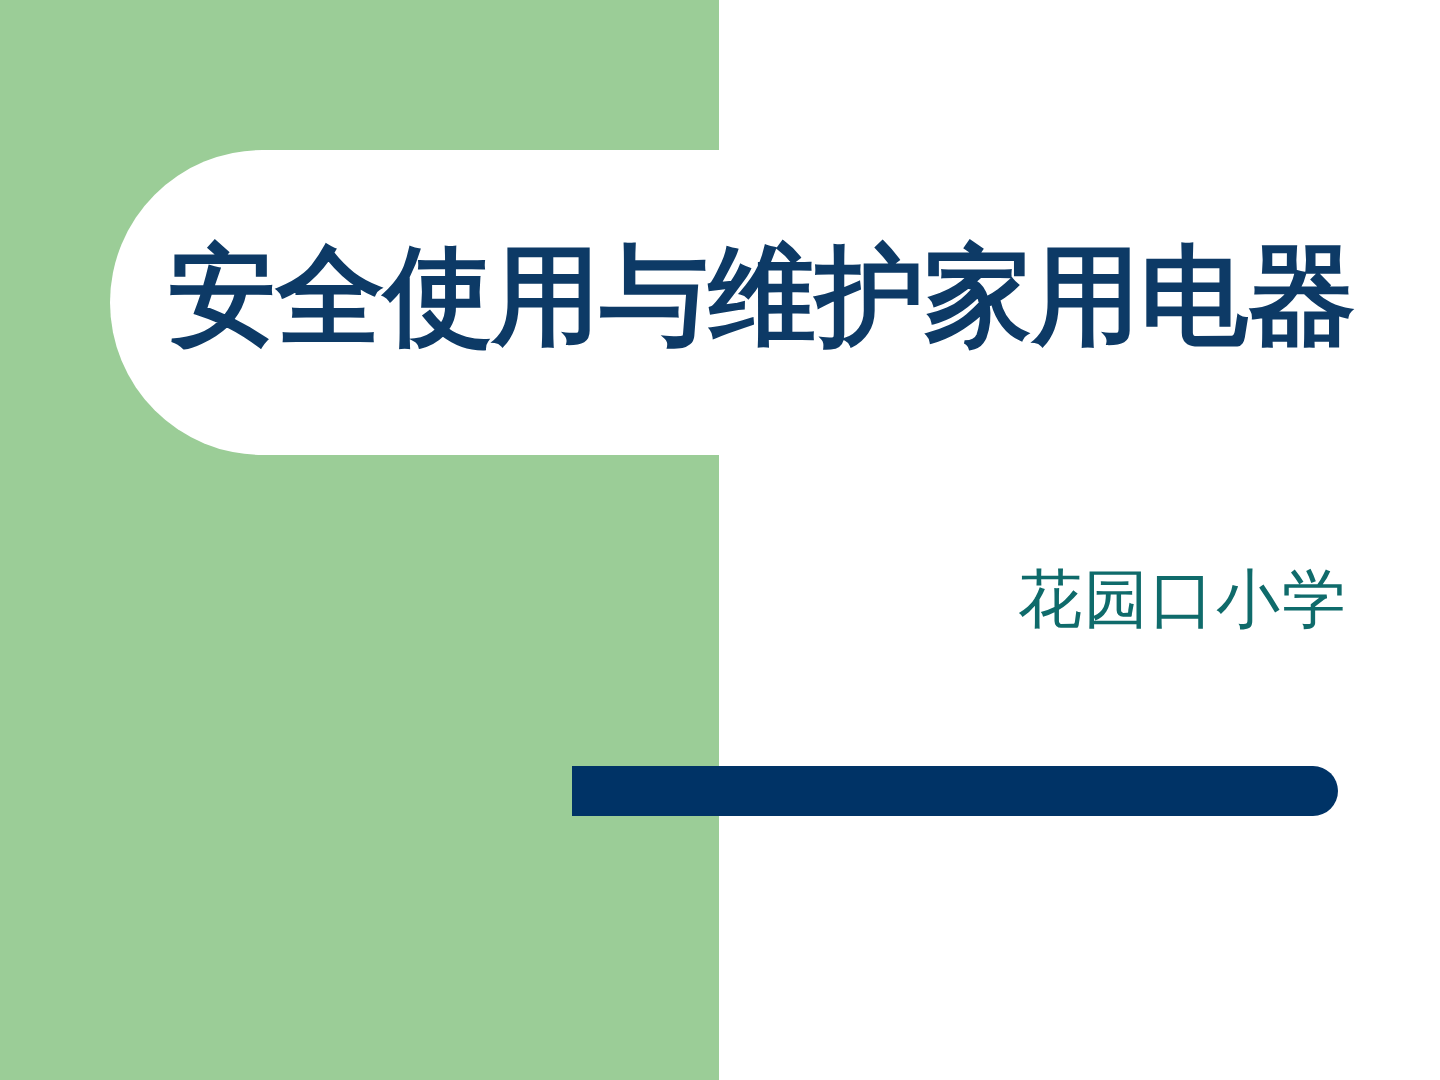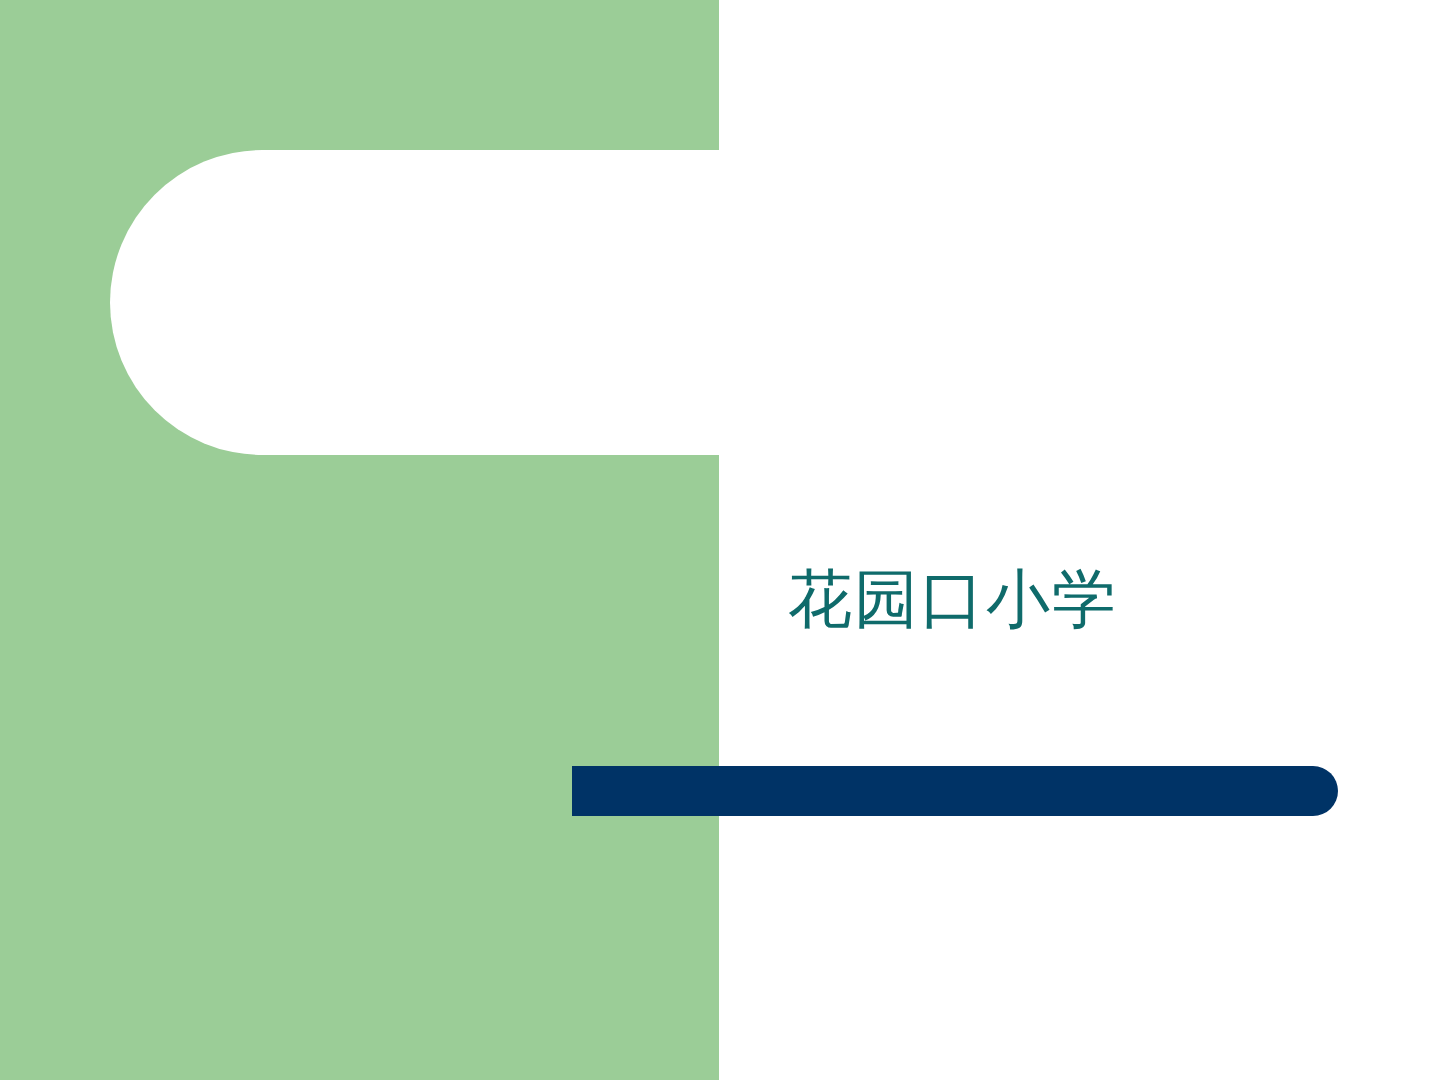--- a/index.html
+++ b/index.html
@@ -50,21 +50,21 @@
     letter-spacing: 0px;
     white-space: nowrap;
     font-family: "Liberation Serif", "DejaVu Serif", serif;
   }
   
   #subtitle-block {
     position: absolute;
     right: 92px;
     top: 552px;
     width: 560px;
-    text-align: left;
+    text-align: right;
     color: #0f6b6b;
     font-size: 64px;
     line-height: 96px;
     font-family: "Liberation Serif", "DejaVu Serif", serif;
   }
   #subtitle-block .sub-line {
     display: block;
     white-space: nowrap;
   }
   #subtitle-org {
@@ -89,20 +89,21 @@
 </style>
 </head>
 <body>
 
 <div id="slide">
 
   <div id="green-panel"></div>
 
   <div id="title-band"></div>
 
+  <div id="slide-title">安全使用与维护家用电器</div>
 
   <div id="subtitle-block">
     <span class="sub-line" id="subtitle-org">花园口小学</span>
   </div>
 
   <div id="accent-bar"></div>
 
 </div>
 
 </body></html>

